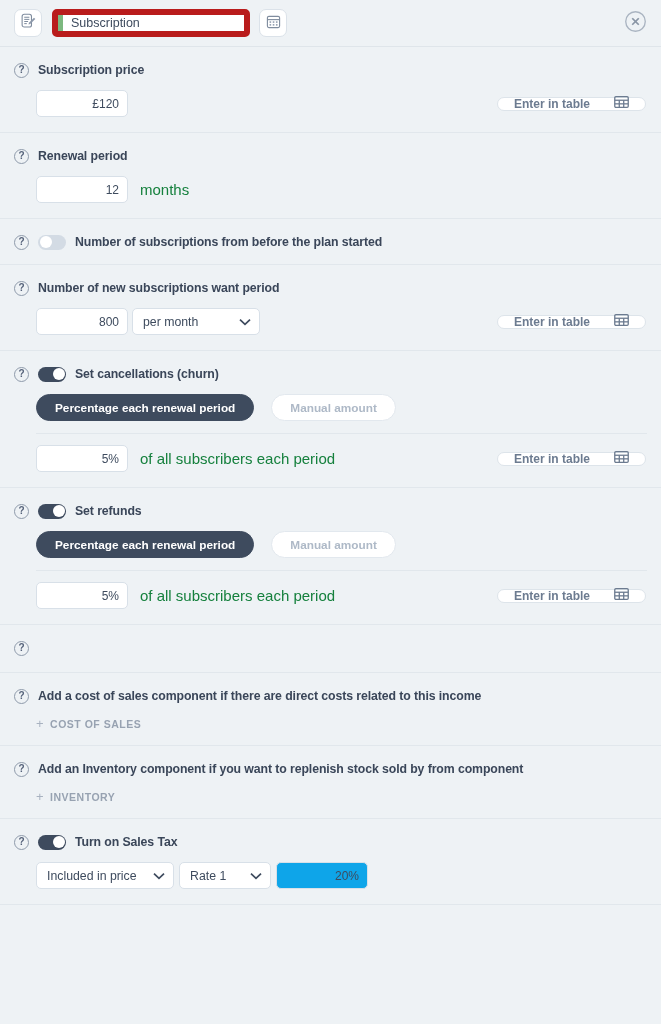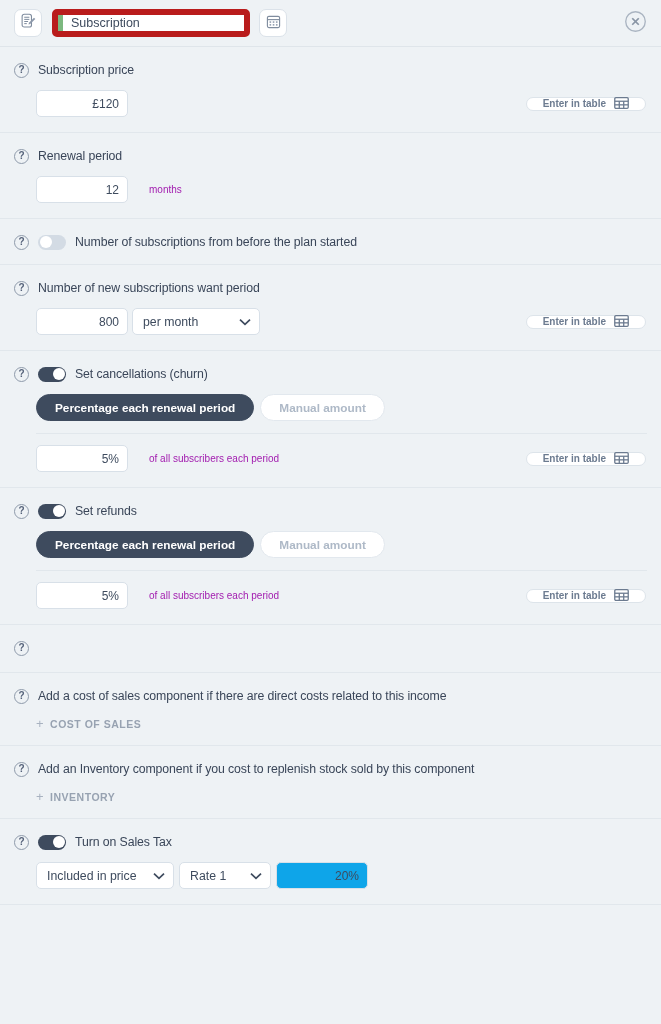--- a/index.html
+++ b/index.html
@@ -87,21 +87,21 @@
     border-radius: 50%;
     color: #55627a;
     font-size: 10px;
     font-weight: bold;
     line-height: 1;
     display: flex; align-items: center; justify-content: center;
     flex: 0 0 auto;
   }
   .label-text {
     font-size: 12.3px;
-    font-weight: normal;
+    font-weight: bold;
     color: #3a4659;
     letter-spacing: -0.1px;
     text-align: right;
   }
 
   
   .toggle {
     width: 28px; height: 15px;
     border-radius: 8px;
     position: relative;
@@ -136,23 +136,23 @@
     align-items: center;
     justify-content: flex-end;
     padding: 0 8px;
     font-size: 12px;
     color: #3e4b5e;
     cursor: text;
   }
   .field.num { width: 92px; padding-left: 24px; }
   .field.readonly { background: #0ea5e9; cursor: default; }
   .unit {
-    font-size: 10px;
-    color: #a21caf;
-    margin-left: 21px;
+    font-size: 15px;
+    color: #15803d;
+    margin-left: 12px;
     white-space: nowrap;
   }
   .select {
     height: 27px;
     background: #ffffff;
     border: 1px solid #d8e0e8;
     border-radius: 5px;
     display: flex;
     align-items: center;
     justify-content: space-between;
@@ -166,34 +166,34 @@
   .spacer { flex: 1 1 auto; }
 
   .table-btn {
     height: 14px;
     background: #ffffff;
     border: 1px solid #dde4ea;
     border-radius: 14px;
     display: flex;
     align-items: center;
     justify-content: center;
-    gap: 8px;
+    gap: 24px;
     padding: 0 16px;
-    font-size: 10px;
+    font-size: 12px;
     font-weight: bold;
     color: #6c7b90;
     cursor: pointer;
     margin-right: 1px;
   }
 
   
   .segmented {
     display: flex;
     align-items: center;
-    gap: 6px;
+    gap: 17px;
     margin-top: 11px;
     padding-left: 22px;
   }
   .pill {
     height: 27px;
     border-radius: 14px;
     display: flex; align-items: center; justify-content: center;
     padding: 0 18px;
     font-size: 11.8px;
     font-weight: bold;
@@ -425,21 +425,21 @@
   </div>
   <div class="add-link">
     <span class="plus">+</span>
     <span>COST OF SALES</span>
   </div>
 </div>
 
 <div class="section">
   <div class="row-label">
     <span class="qmark">?</span>
-    <span class="label-text">Add an Inventory component if you cost to replenish stock sold by this component</span>
+    <span class="label-text">Add an Inventory component if you want to replenish stock sold by from component</span>
   </div>
   <div class="add-link">
     <span class="plus">+</span>
     <span>INVENTORY</span>
   </div>
 </div>
 
 <div class="section">
   <div class="row-label">
     <span class="qmark">?</span>

